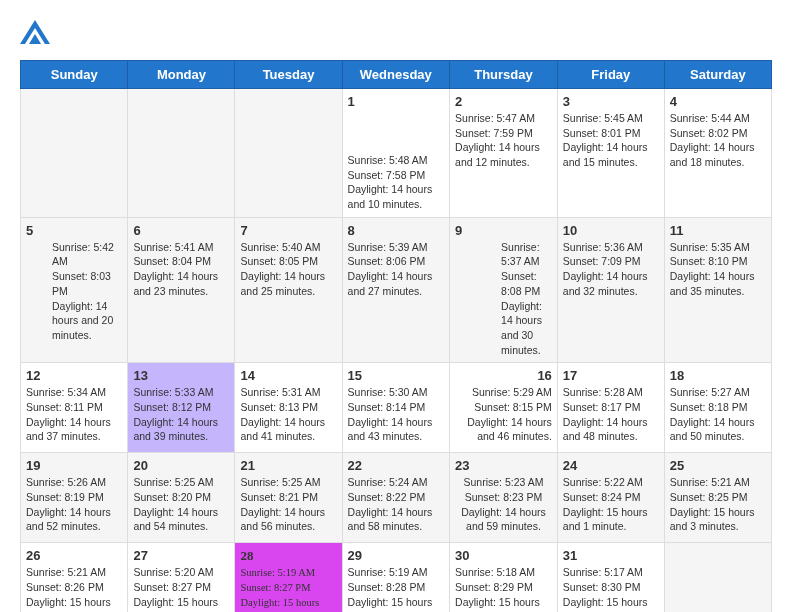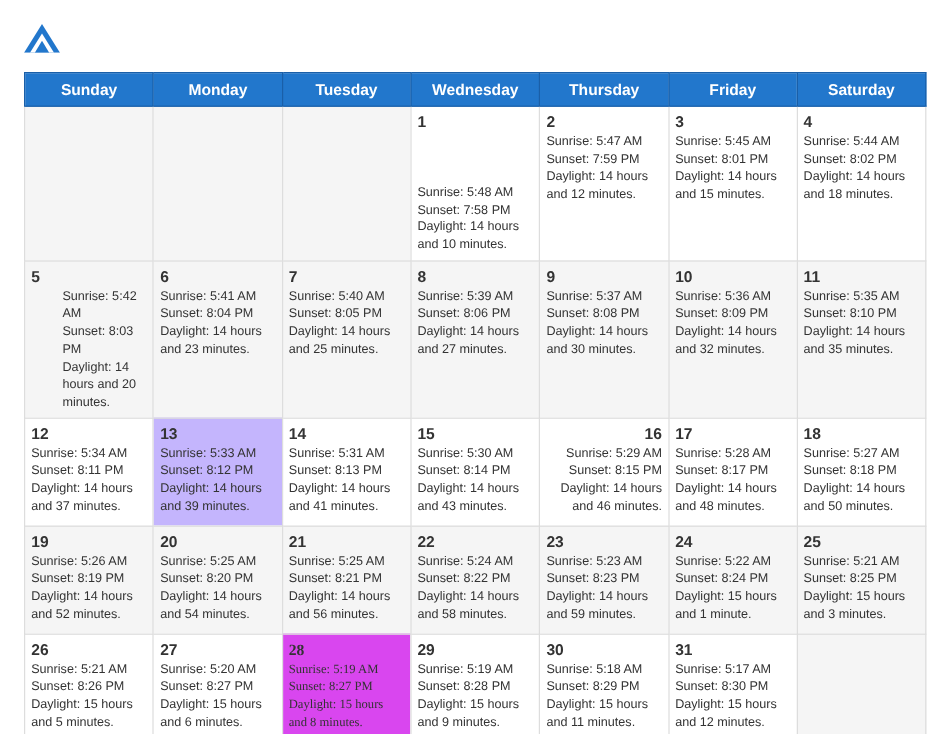--- a/index.html
+++ b/index.html
@@ -164,28 +164,28 @@
 Daylight: 14 hours and 25 minutes.</div>
         </td>
         <td style="background: rgb(245, 245, 245);">
           <span class="day-num">8</span>
           <div class="day-info" style="white-space: pre-line;">Sunrise: 5:39 AM
 Sunset: 8:06 PM
 Daylight: 14 hours and 27 minutes.</div>
         </td>
         <td style="background: rgb(245, 245, 245);">
           <span class="day-num">9</span>
-          <div class="day-info" style="white-space: pre-line;">Sunrise: 5:37 AM
+          <div class="day-info" style="white-space: pre-line; margin-left: 46px;">Sunrise: 5:37 AM
 Sunset: 8:08 PM
 Daylight: 14 hours and 30 minutes.</div>
         </td>
         <td style="background: rgb(245, 245, 245);">
           <span class="day-num">10</span>
           <div class="day-info" style="white-space: pre-line;">Sunrise: 5:36 AM
-Sunset: 8:09 PM
+Sunset: 7:09 PM
 Daylight: 14 hours and 32 minutes.</div>
         </td>
         <td style="background: rgb(245, 245, 245);">
           <span class="day-num">11</span>
           <div class="day-info" style="white-space: pre-line;">Sunrise: 5:35 AM
 Sunset: 8:10 PM
 Daylight: 14 hours and 35 minutes.</div>
         </td>
       </tr>
       <tr>
@@ -252,21 +252,21 @@
 Daylight: 14 hours and 56 minutes.</div>
         </td>
         <td style="background: rgb(245, 245, 245);">
           <span class="day-num">22</span>
           <div class="day-info" style="white-space: pre-line;">Sunrise: 5:24 AM
 Sunset: 8:22 PM
 Daylight: 14 hours and 58 minutes.</div>
         </td>
         <td style="background: rgb(245, 245, 245);">
           <span class="day-num">23</span>
-          <div class="day-info" style="white-space: pre-line;">Sunrise: 5:23 AM
+          <div class="day-info" style="white-space: pre-line; text-align: center;">Sunrise: 5:23 AM
 Sunset: 8:23 PM
 Daylight: 14 hours and 59 minutes.</div>
         </td>
         <td style="background: rgb(245, 245, 245);">
           <span class="day-num">24</span>
           <div class="day-info" style="white-space: pre-line;">Sunrise: 5:22 AM
 Sunset: 8:24 PM
 Daylight: 15 hours and 1 minute.</div>
         </td>
         <td style="background: rgb(245, 245, 245);">

